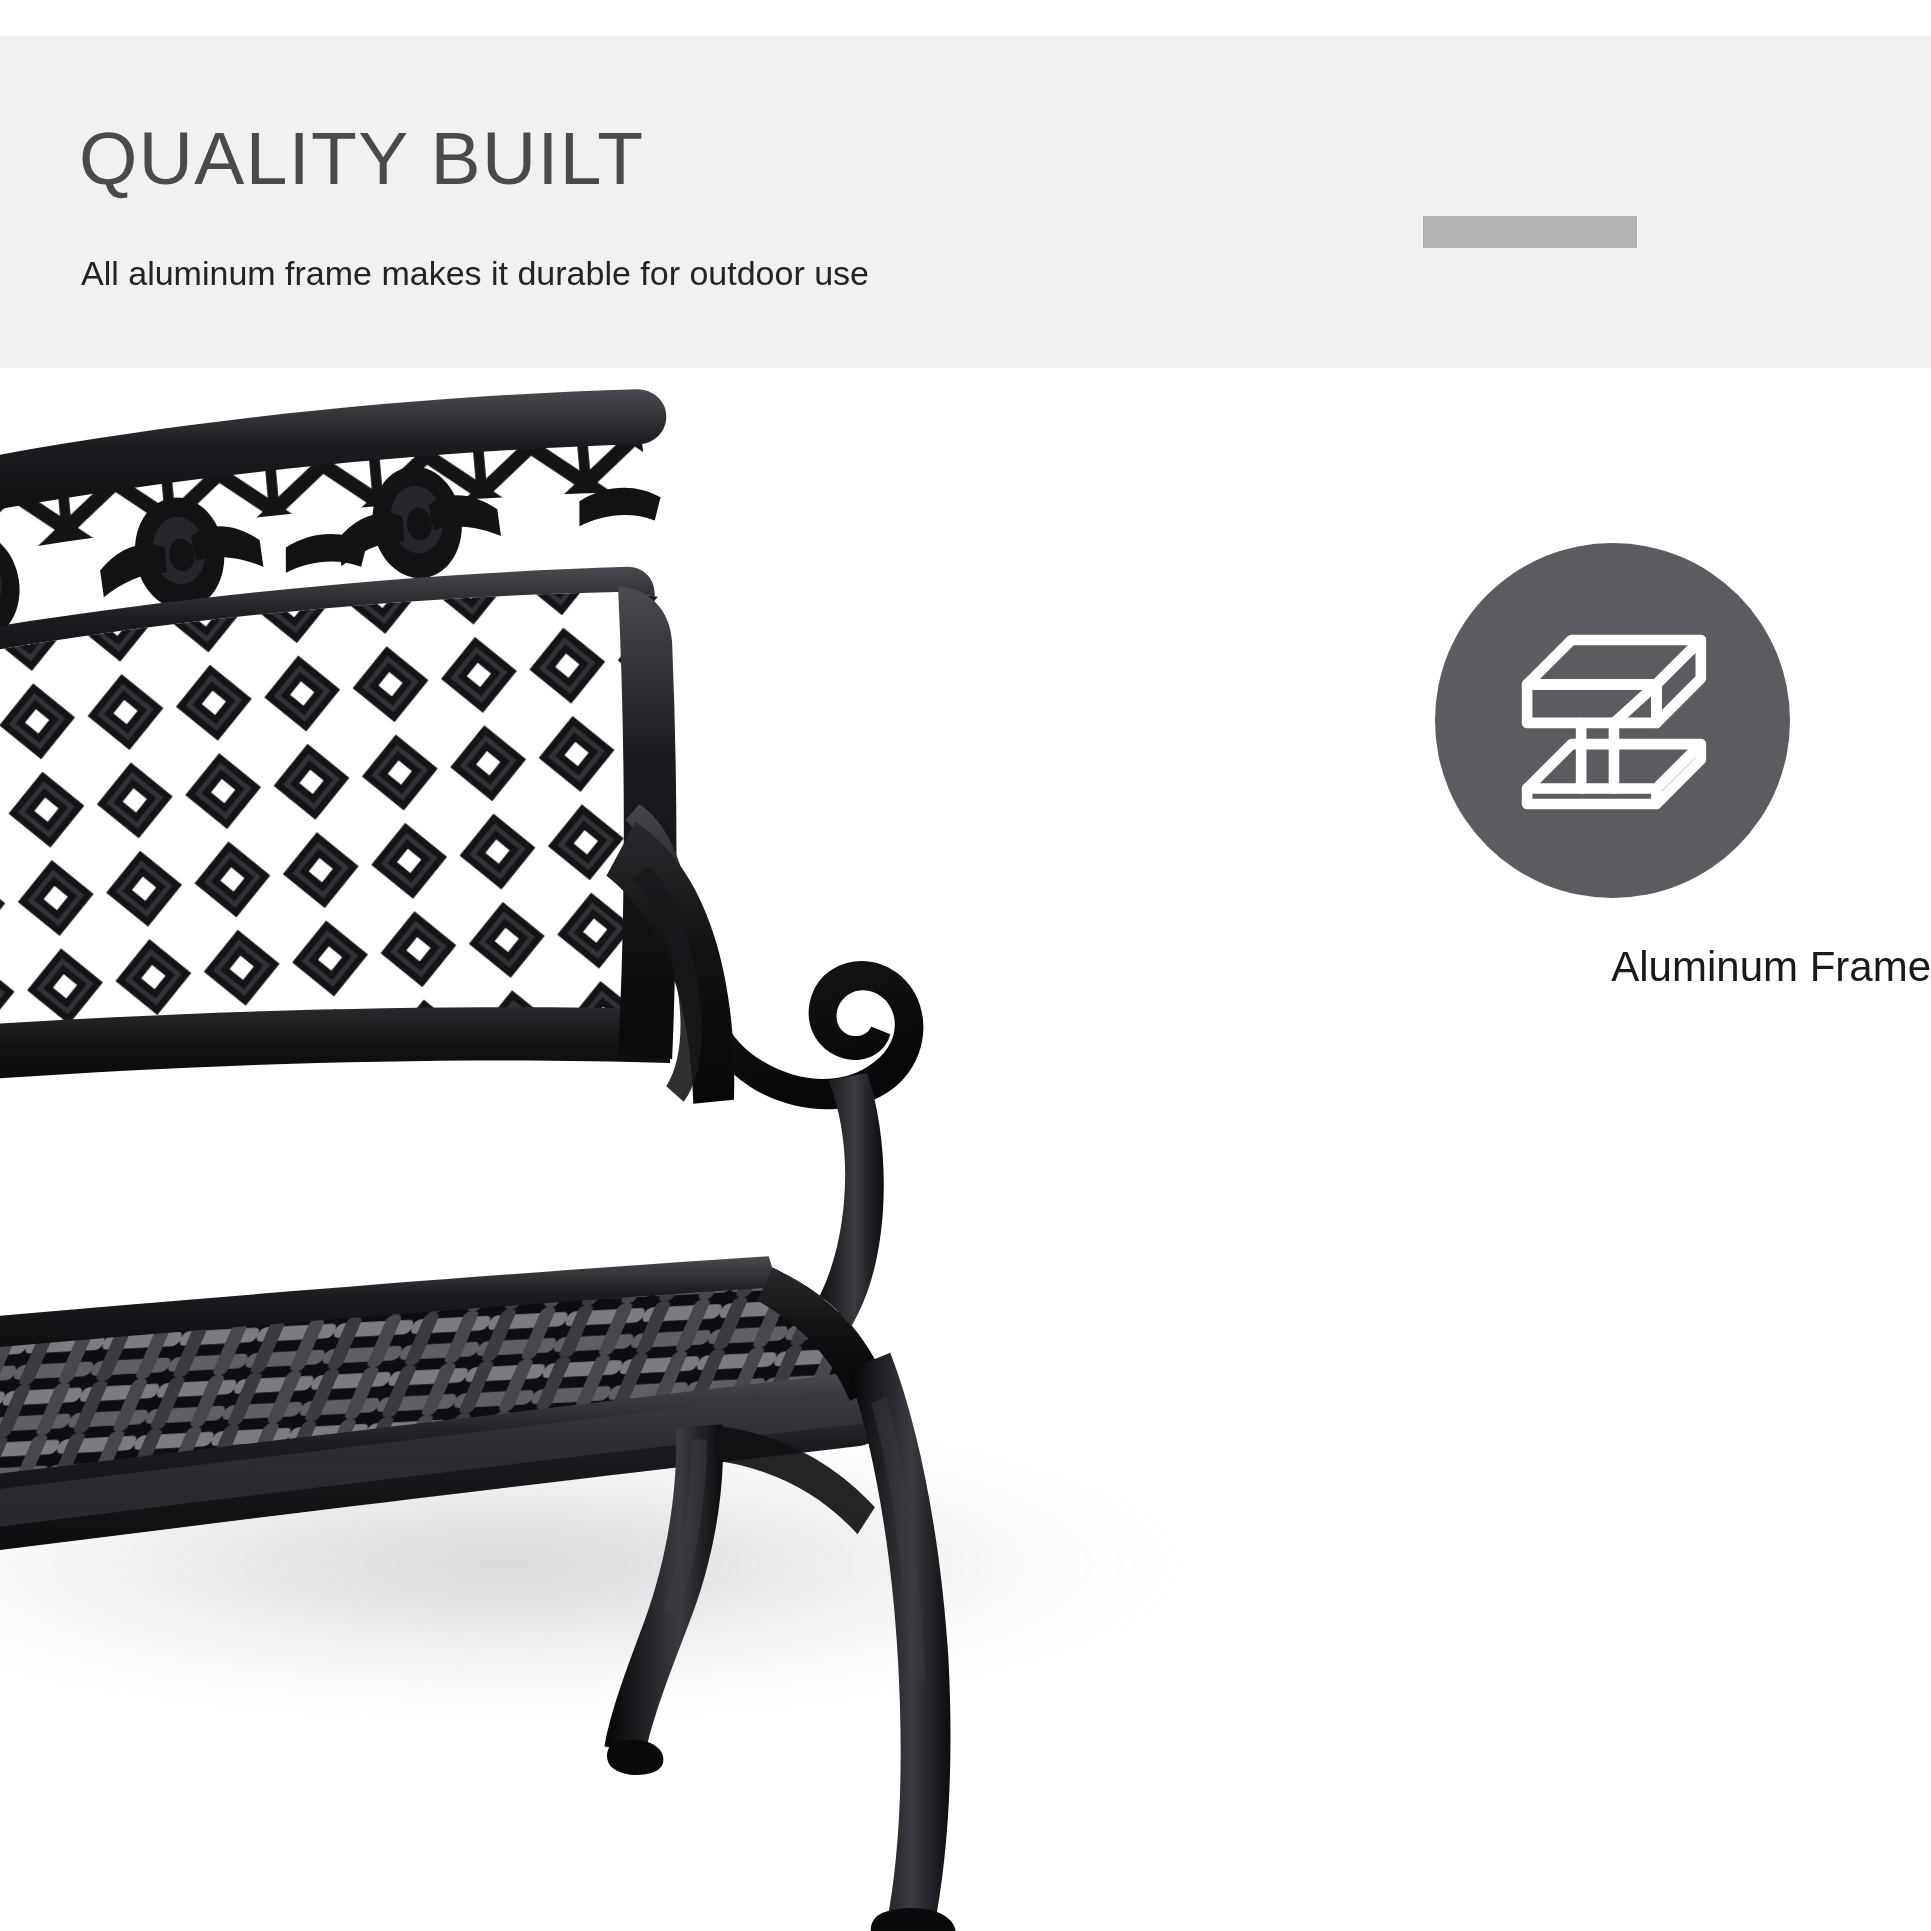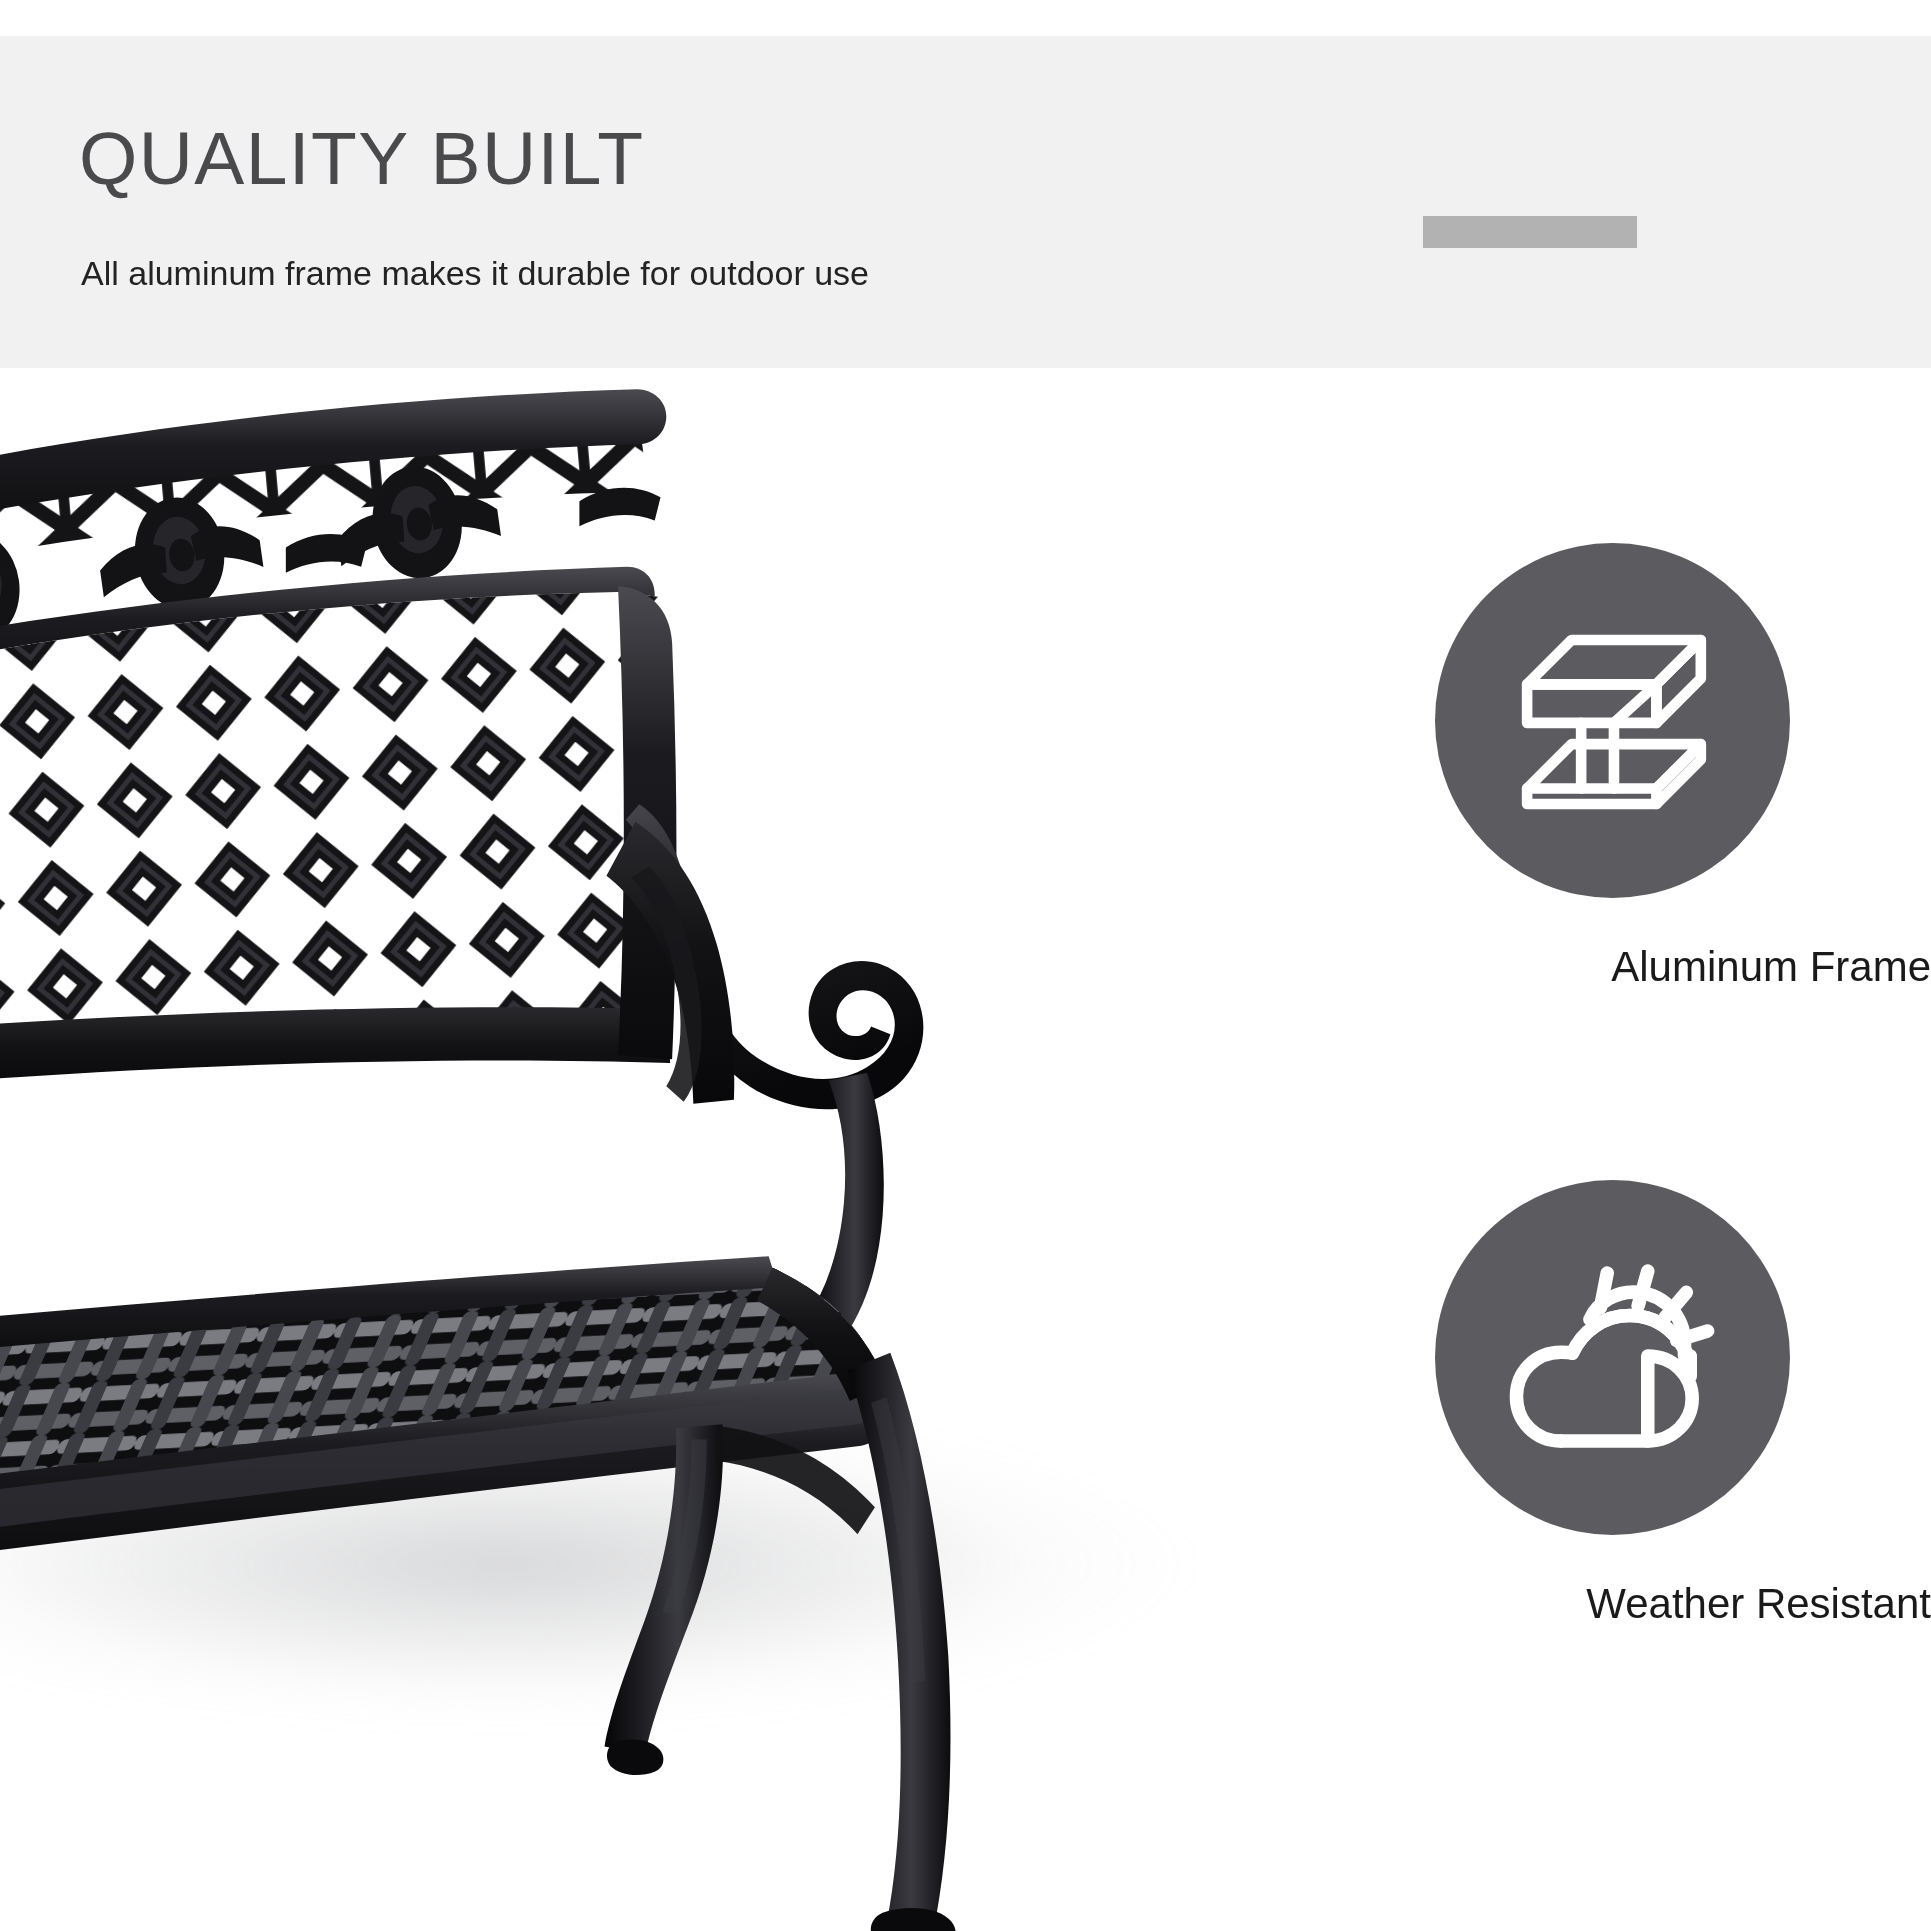--- a/index.html
+++ b/index.html
@@ -386,48 +386,16 @@
 
           <path d="M16 170 L150 170 L196 124 L62 124 Z"></path>
           <path d="M16 170 L16 186 L150 186 L150 170"></path>
           <path d="M150 186 L196 140 L196 124"></path>
           <path d="M150 170 L196 124"></path>
         </svg>
       </div>
       <div class="feature-label">Aluminum Frame</div>
     </div>
 
-    <div class="feature f2">
-      <div class="icon-circle">
-        <svg width="224" height="197" viewBox="0 0 232 204" fill="none" stroke="#ffffff" stroke-width="14" stroke-linejoin="round" stroke-linecap="round">
-
-          <path d="M110 14 L103 50"></path>
-          <path d="M152 12 L142 48"></path>
-          <path d="M192 34 L170 60"></path>
-          <path d="M214 74 L182 84"></path>
-
-          <path d="M92 62 C 100 44, 120 32, 142 34
-                   C 172 37, 192 62, 190 92
-                   L 190 100"></path>
-
-          <path d="M62 188
-                   C 36 188, 16 168, 16 142
-                   C 16 116, 36 96, 62 96
-                   C 66 96, 70 96, 74 97
-                   C 84 74, 107 58, 133 58
-                   C 168 58, 196 86, 196 121
-                   L 196 100
-                   C 196 100, 196 100, 196 100
-                   M 152 100
-                   C 178 100, 198 120, 198 144
-                   C 198 168, 178 188, 152 188 Z"></path>
-          <path d="M62 188 L152 188"></path>
-          <path d="M74 97 C 84 74, 107 58, 133 58
-                   C 168 58, 196 86, 196 118
-                   L 196 100"></path>
-        </svg>
-      </div>
-      <div class="feature-label">Weather Resistant</div>
-    </div>
 
   </div>
 </div>
 
 
 </body></html>

